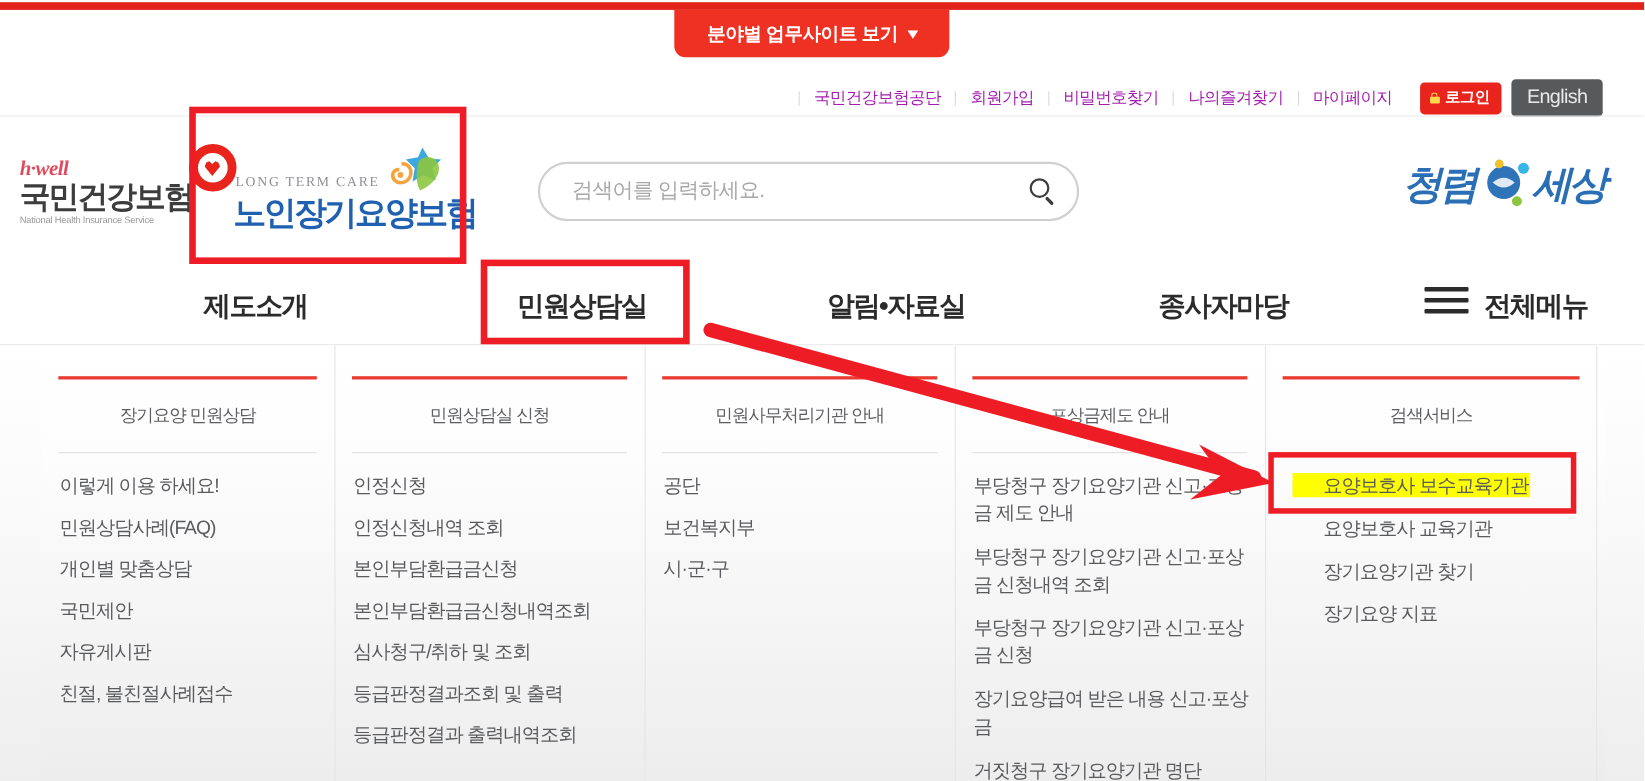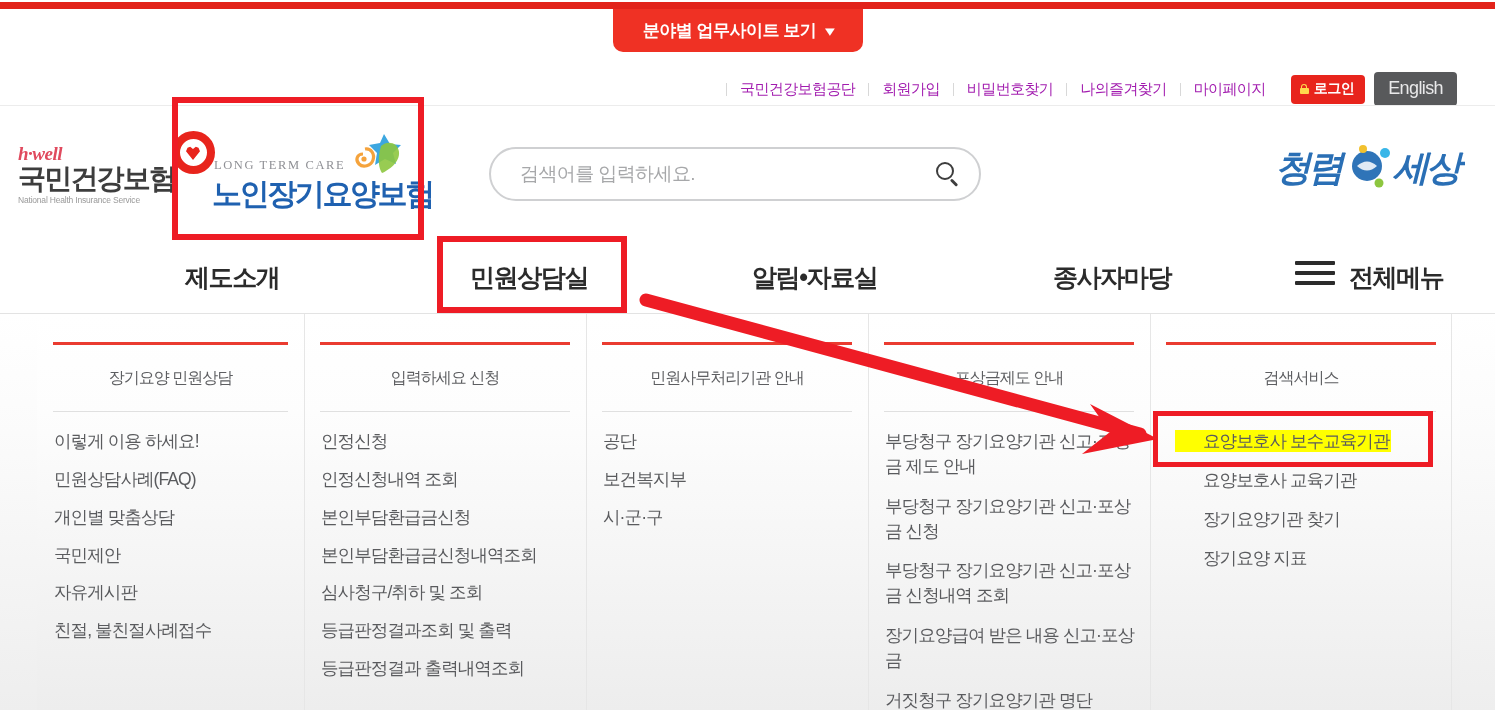--- a/index.html
+++ b/index.html
@@ -402,21 +402,21 @@
           <div class="link">개인별 맞춤상담</div>
           <div class="link">국민제안</div>
           <div class="link">자유게시판</div>
           <div class="link">친절, 불친절사례접수</div>
         </div>
       </div>
 
       <div class="mega-col c2">
         <div class="col-divider" style="left:0"></div>
         <div class="col-rule"></div>
-        <div class="col-title">입력하세요 신청</div>
+        <div class="col-title">민원상담실 신청</div>
         <div class="col-title-rule"></div>
         <div class="col-links">
           <div class="link">인정신청</div>
           <div class="link">인정신청내역 조회</div>
           <div class="link">본인부담환급금신청</div>
           <div class="link">본인부담환급금신청내역조회</div>
           <div class="link">심사청구/취하 및 조회</div>
           <div class="link">등급판정결과조회 및 출력</div>
           <div class="link">등급판정결과 출력내역조회</div>
         </div>
@@ -434,22 +434,22 @@
         </div>
       </div>
 
       <div class="mega-col c4">
         <div class="col-divider" style="left:0"></div>
         <div class="col-rule"></div>
         <div class="col-title">포상금제도 안내</div>
         <div class="col-title-rule"></div>
         <div class="col-links">
           <div class="link">부당청구 장기요양기관 신고·포상금 제도 안내</div>
+          <div class="link">부당청구 장기요양기관 신고·포상금 신청내역 조회</div>
           <div class="link">부당청구 장기요양기관 신고·포상금 신청</div>
-          <div class="link">부당청구 장기요양기관 신고·포상금 신청내역 조회</div>
           <div class="link">장기요양급여 받은 내용 신고·포상금</div>
           <div class="link">거짓청구 장기요양기관 명단</div>
         </div>
       </div>
 
       <div class="mega-col c5">
         <div class="col-divider" style="left:0"></div>
         <div class="col-divider" style="right:0"></div>
         <div class="col-rule"></div>
         <div class="col-title">검색서비스</div>

